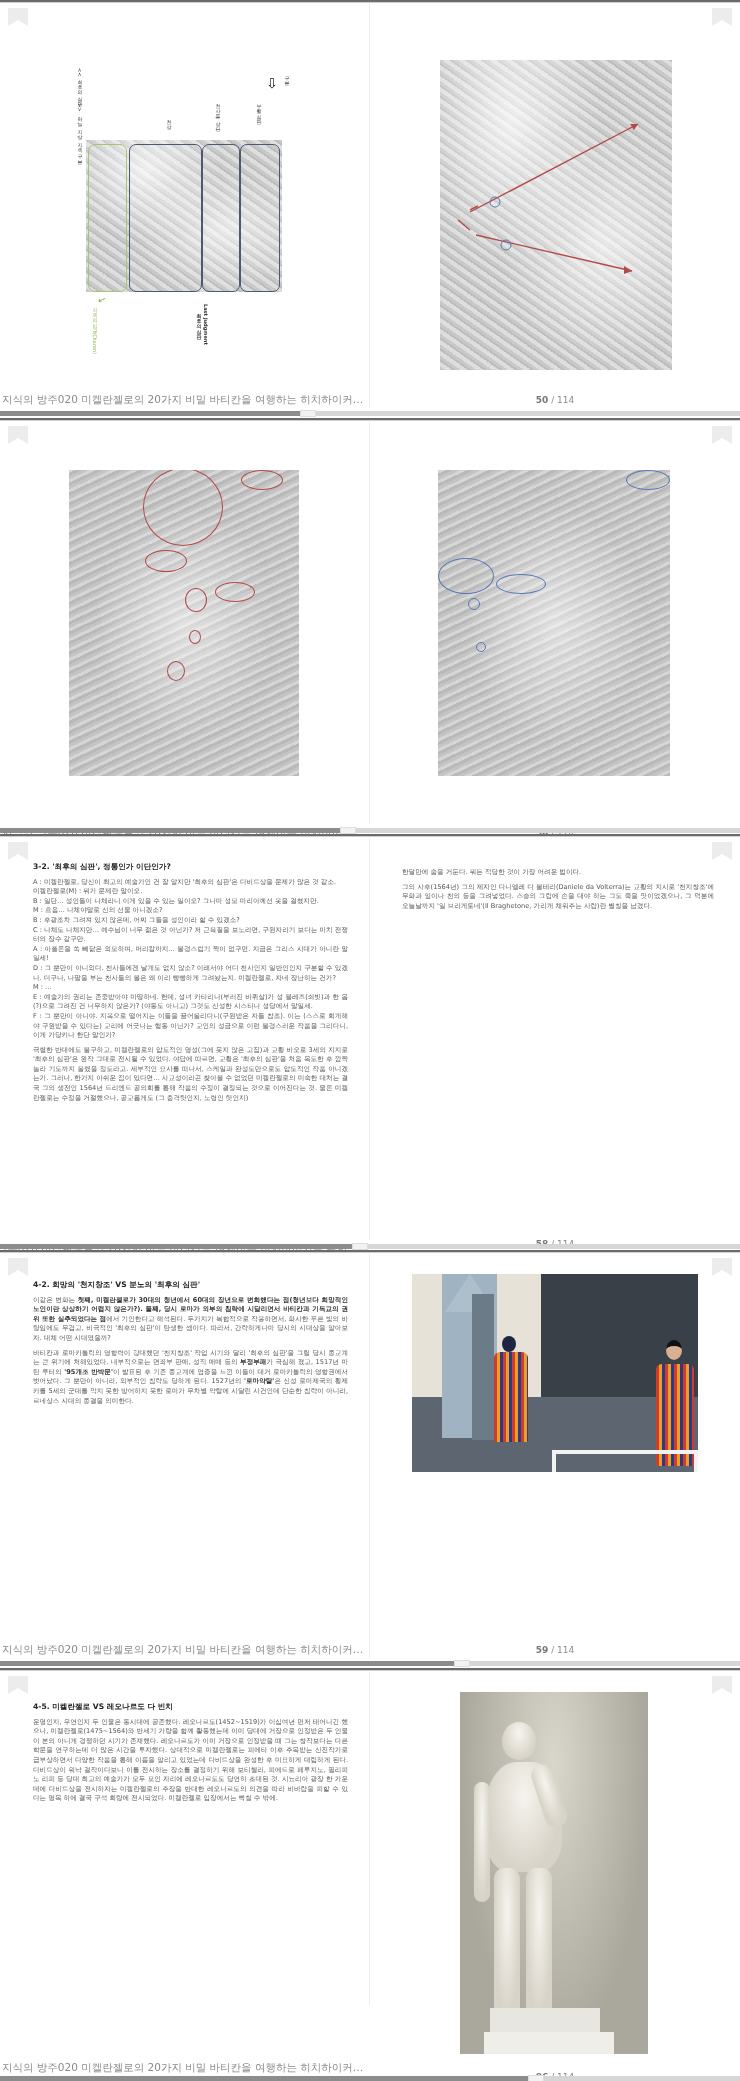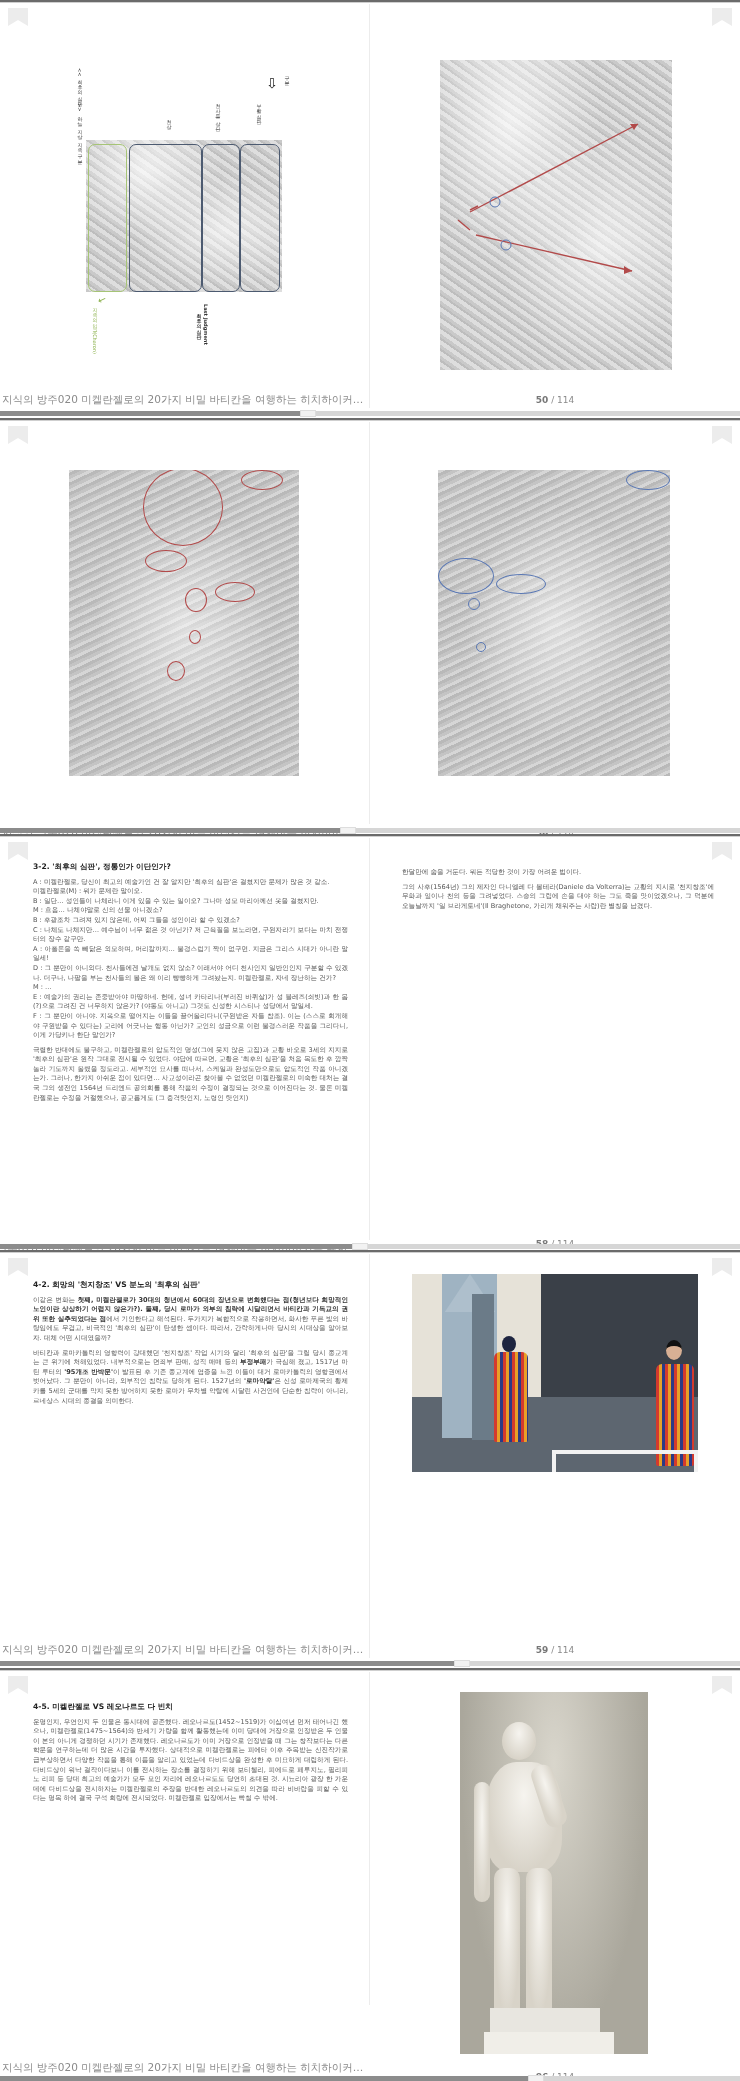--- a/index.html
+++ b/index.html
@@ -144,21 +144,21 @@
     <div class="thumb" style="left:340px;"></div>
   </div>
 </div>
 
 <div class="spread" style="top:834px; height:416px;">
   <div class="topline"></div>
   <div class="page left">
     <div class="bookmark"></div>
     <div class="text-col" style="left:33px; top:24px; width:315px;">
       <h3>3-2. '최후의 심판', 정통인가 이단인가?</h3>
-      <p class="line">A : 미켈란젤로, 당신이 최고의 예술가인 건 잘 알지만 '최후의 심판'은 걸쳤지만 문제가 많은 것 같소.</p>
+      <p class="line">A : 미켈란젤로, 당신이 최고의 예술가인 건 잘 알지만 '최후의 심판'은 다비드상을 문제가 많은 것 같소.</p>
       <p class="line">미켈란젤로(M) : 뭐가 문제란 말이오.</p>
       <p class="line">B : 일단… 성인들이 나체라니 이게 있을 수 있는 일이오? 그나마 성모 마리아께선 옷을 걸쳤지만.</p>
       <p class="line">M : 흐음… 나체야말로 신의 선물 아니겠소?</p>
       <p class="line">B : 후광조차 그려져 있지 않은데, 어찌 그들을 성인이라 할 수 있겠소?</p>
       <p class="line">C : 나체도 나체지만… 예수님이 너무 젊은 것 아닌가? 저 근육질을 보노라면, 구원자라기 보다는 마치 전쟁터의 장수 같구만.</p>
       <p class="line">A : 아폴론을 쏙 빼닮은 외모하며, 머리칼까지… 불경스럽기 짝이 없구먼. 지금은 그리스 시대가 아니란 말일세!</p>
       <p class="line">D : 그 뿐만이 아니외다. 천사들에겐 날개도 없지 않소? 이래서야 어디 천사인지 일반인인지 구분할 수 있겠나. 더구나, 나팔을 부는 천사들의 볼은 왜 이리 빵빵하게 그려놨는지. 미켈란젤로, 자네 장난하는 건가?</p>
       <p class="line">M : …</p>
       <p class="line">E : 예술가의 권리는 존중받아야 마땅하네. 헌데, 성녀 카타리나(부러진 바퀴살)가 성 블레즈(쇠빗)과 한 몸(?)으로 그려진 건 너무하지 않은가? (야동도 아니고) 그것도 신성한 시스티나 성당에서 말일세.</p>
       <p>F : 그 뿐만이 아니야. 지옥으로 떨어지는 이들을 끌어올리다니(구원받은 자들 참조). 이는 (스스로 회개해야 구원받을 수 있다는) 교리에 어긋나는 행동 아닌가? 교인의 성금으로 이런 불경스러운 작품을 그리다니, 이게 가당키나 한단 말인가?</p>

